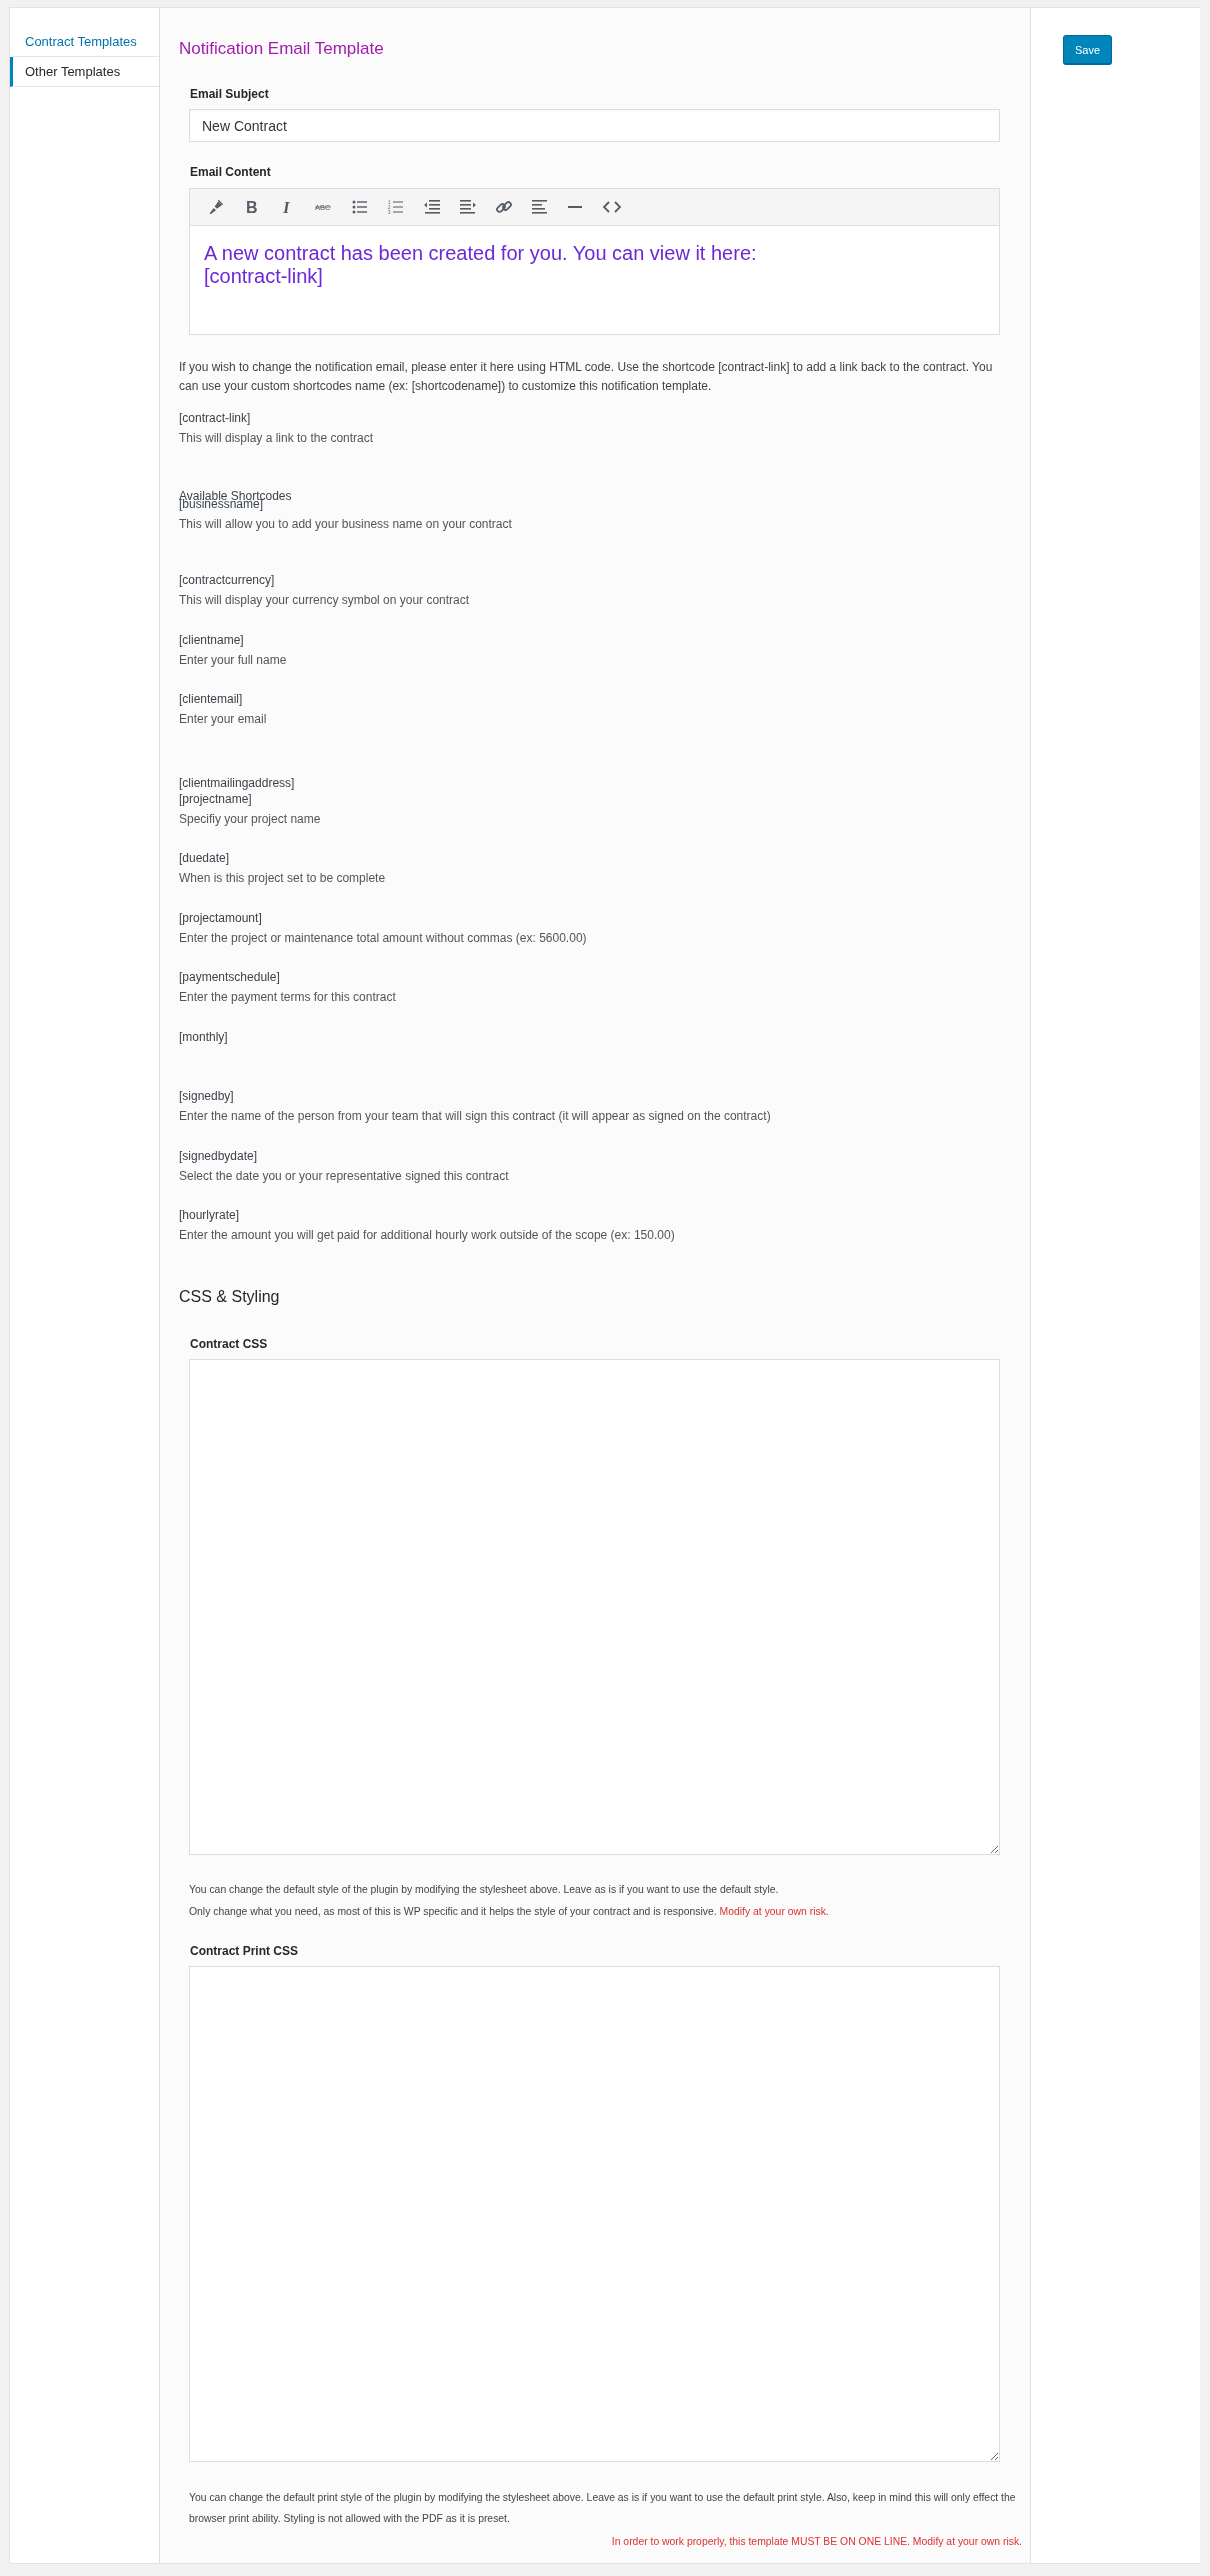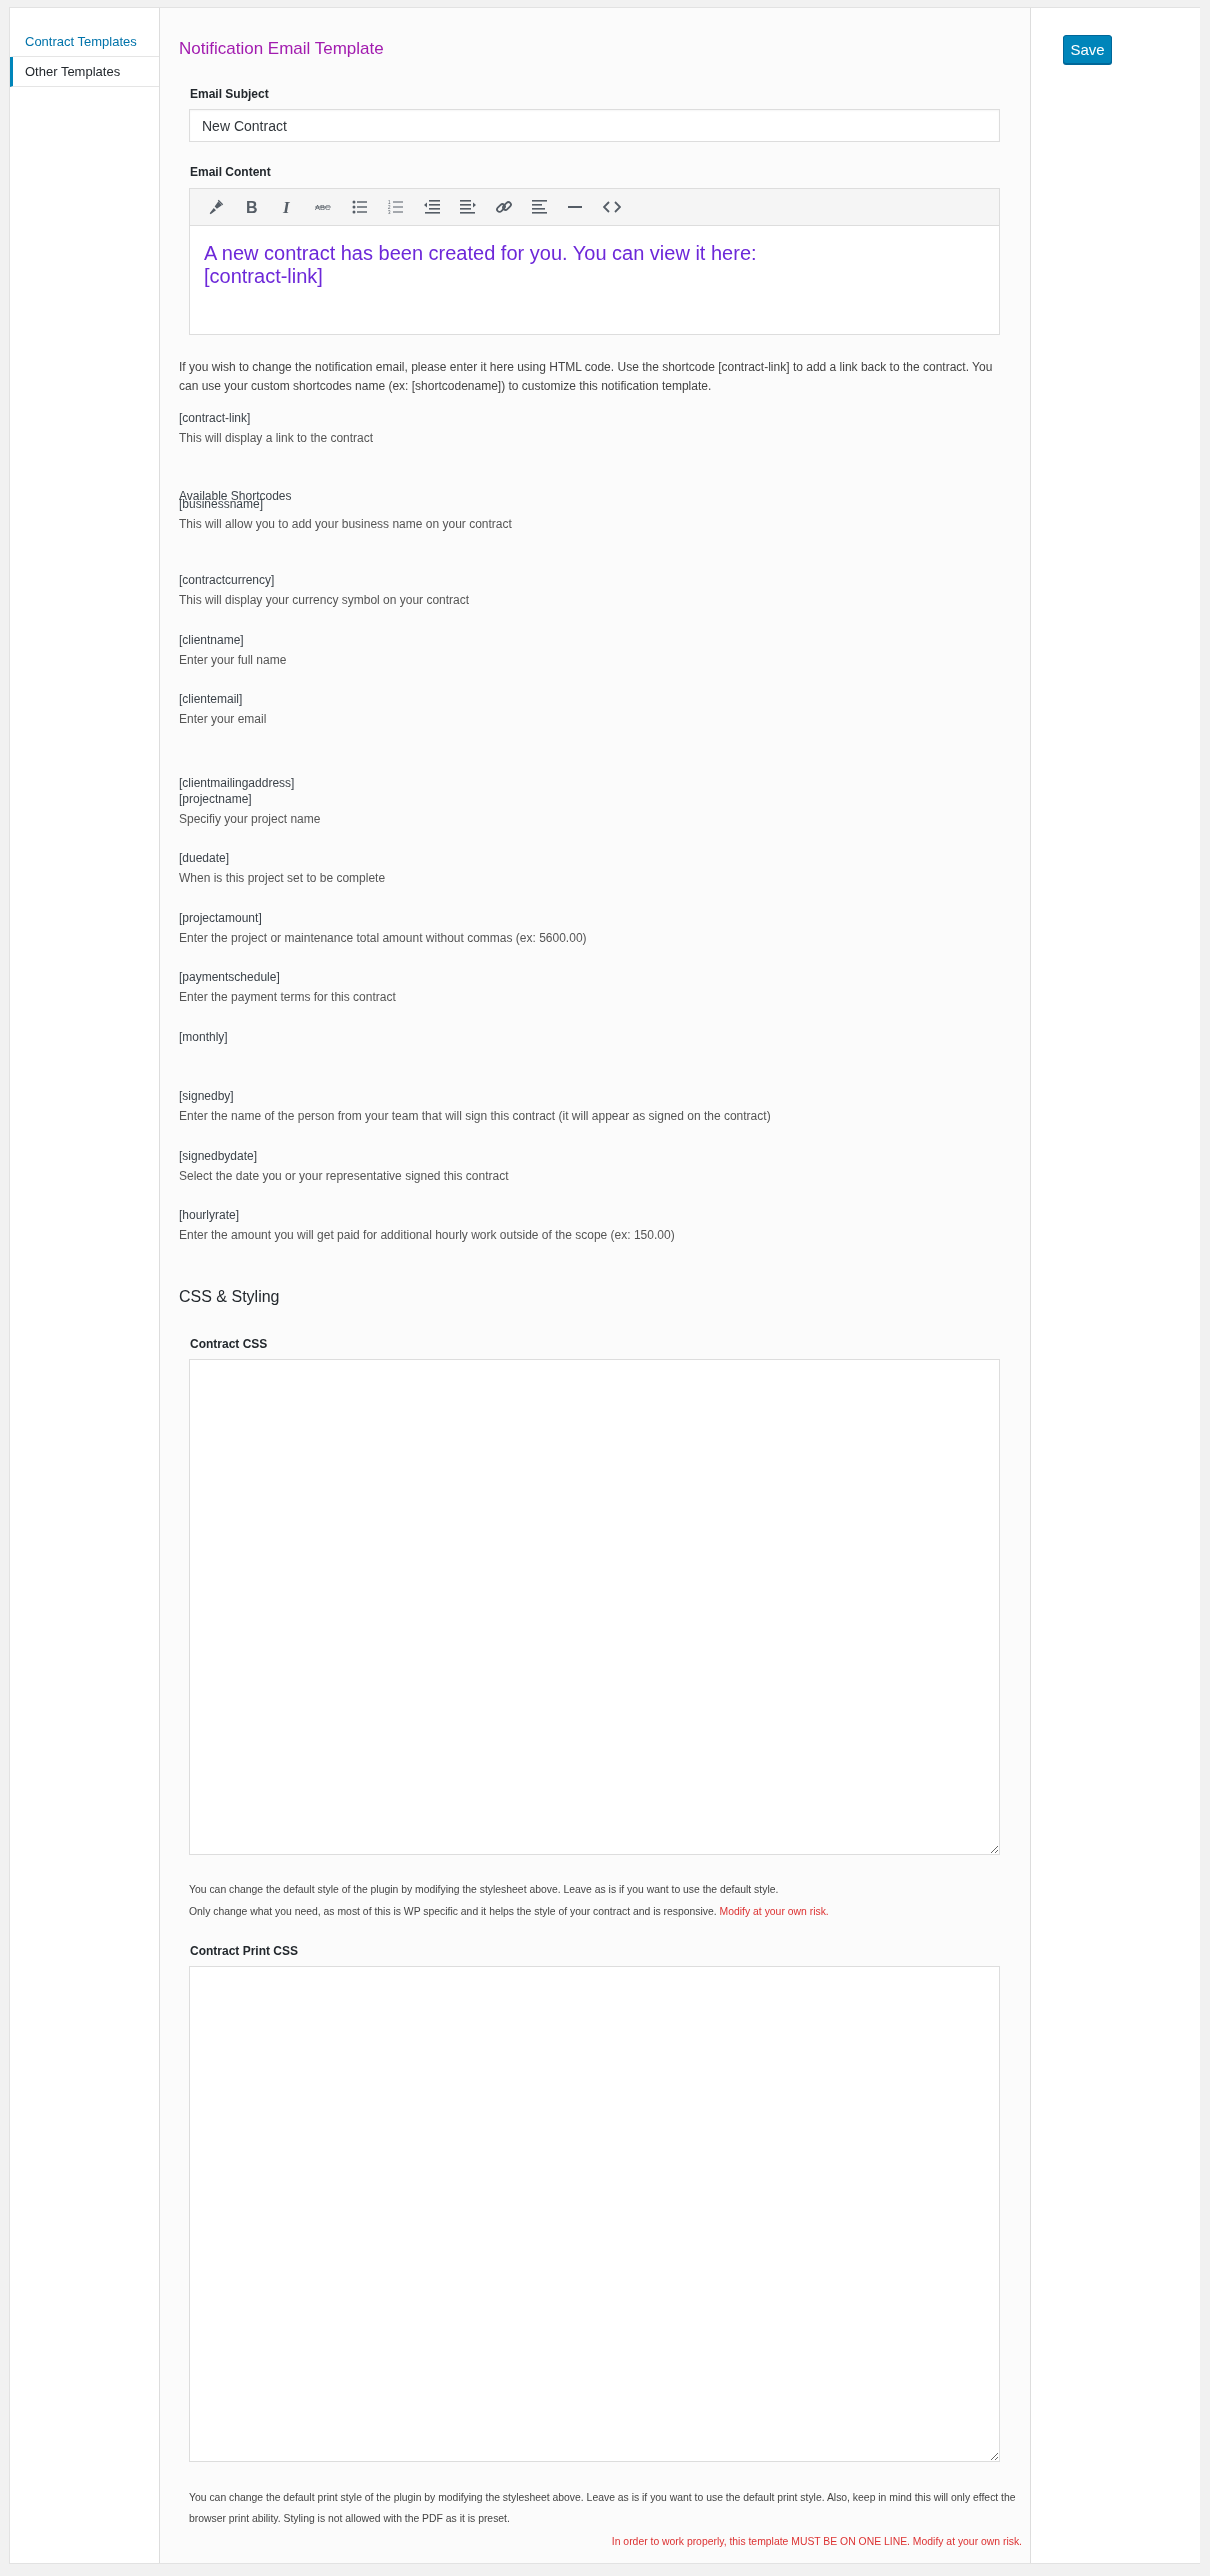--- a/index.html
+++ b/index.html
@@ -59,21 +59,21 @@
     background: #fff;
   }
   .save-btn {
     position: absolute;
     left: 32px; top: 27px;
     width: 49px; height: 29px;
     background: #0085ba;
     border: 1px solid #006799;
     border-radius: 3px;
     color: #fff;
-    font-size: 15px;
+    font-size: 11px;
     font-family: "Liberation Sans", sans-serif;
     box-shadow: 0 1px 0 #006799;
     cursor: pointer;
     padding: 0;
   }
   .page-title {
     position: absolute;
     left: 19px; top: 31px;
     margin: 0;
     font-size: 17px;

